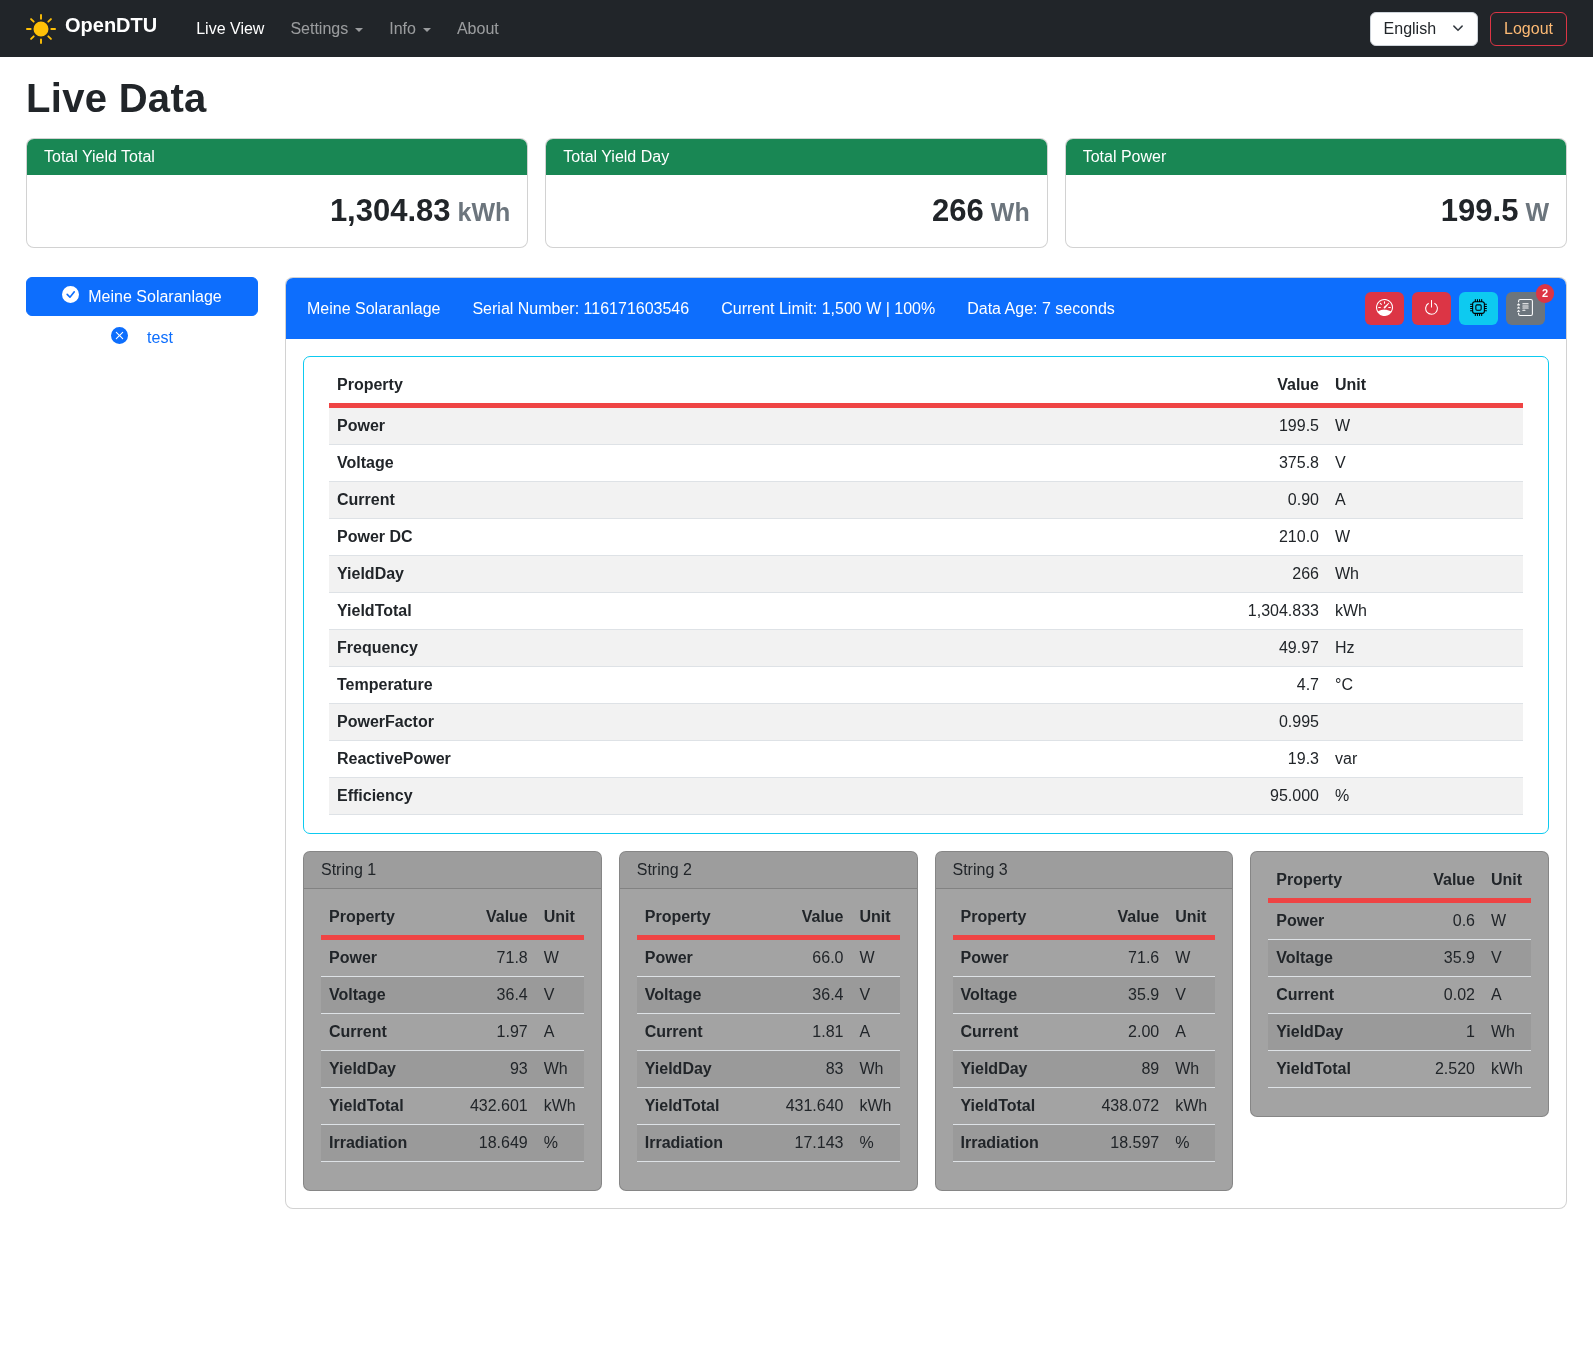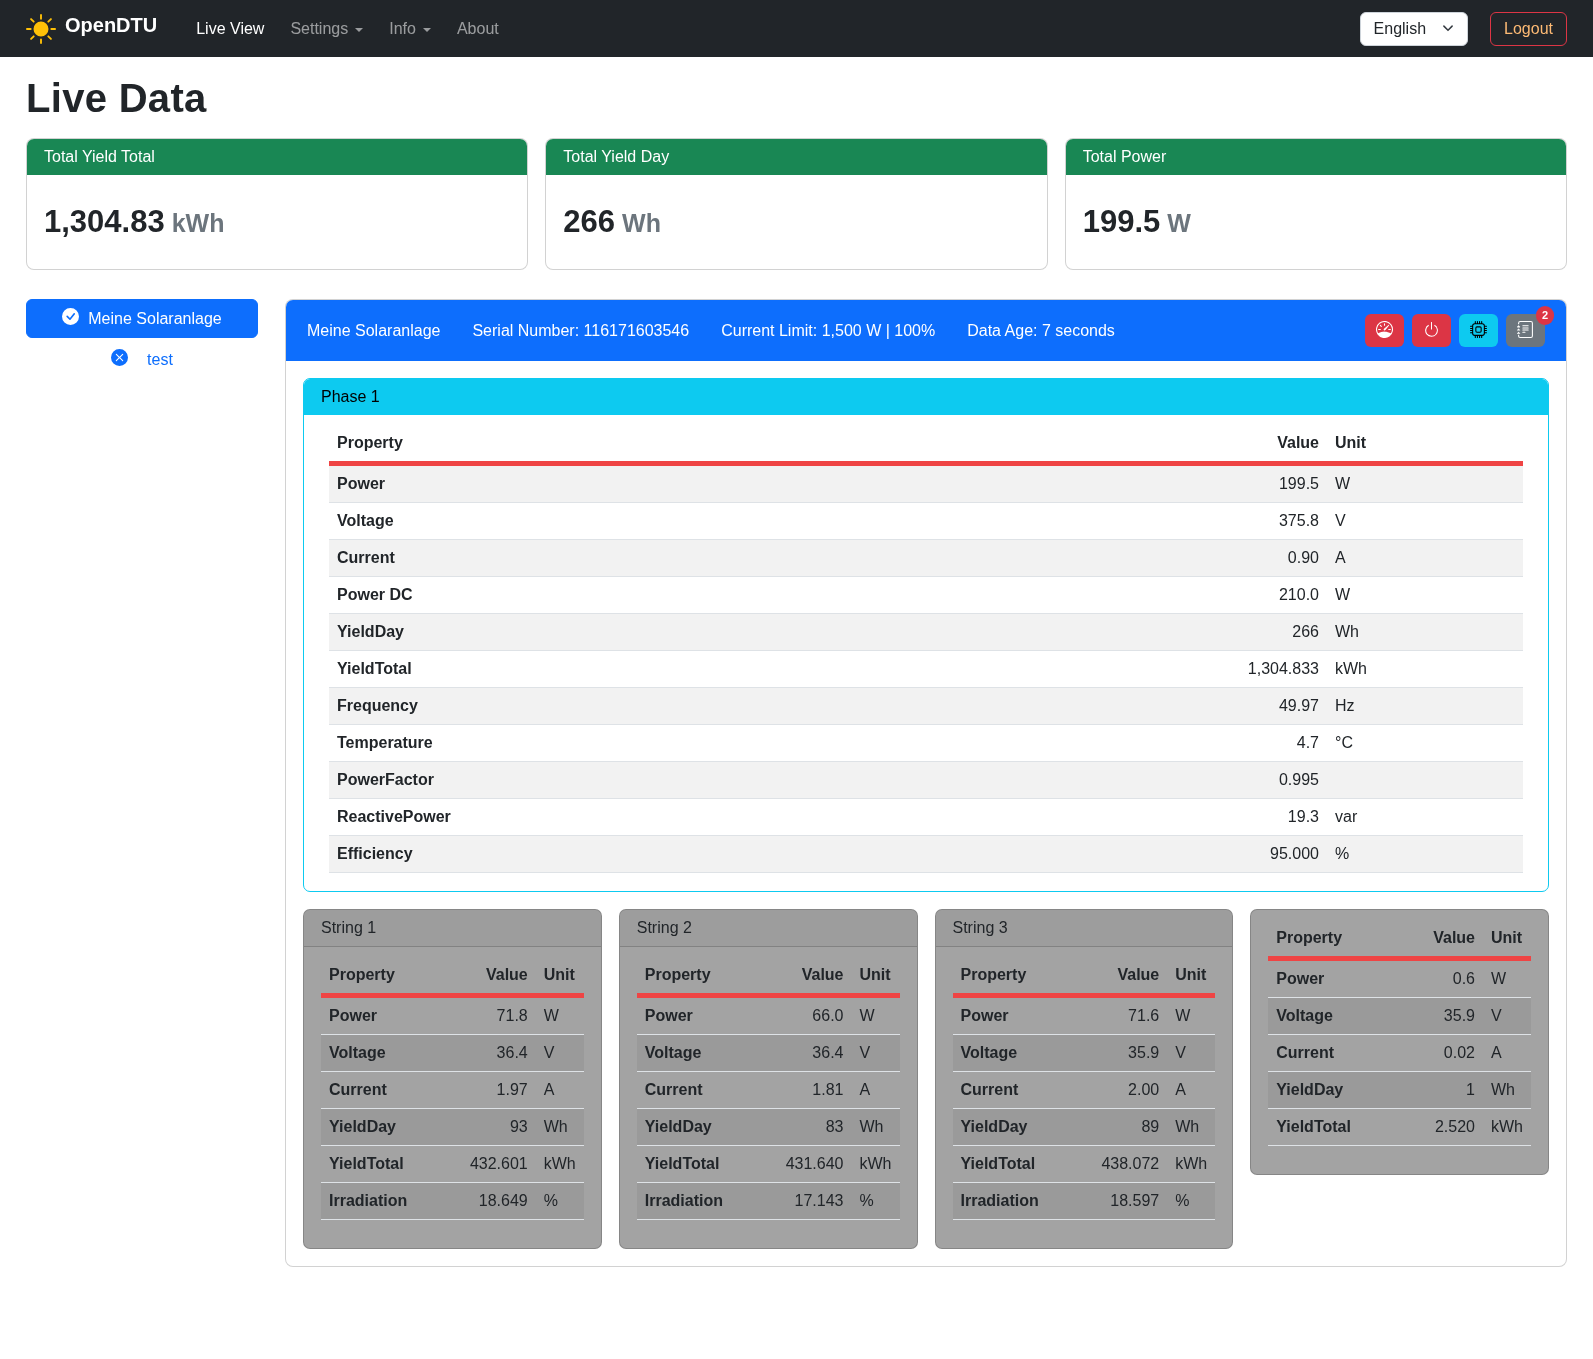--- a/index.html
+++ b/index.html
@@ -33,37 +33,37 @@
   .nav-link.active { color: #fff; }
   .caret {
     display: inline-block; margin-top: 3px;
     border-top: 4px solid; border-right: 4px solid transparent; border-left: 4px solid transparent;
   }
   .nav-spacer { flex: 1; }
   .lang-select {
     background: #fff; color: #212529;
     border: 1px solid #ced4da; border-radius: 6px;
     padding: 7px 13px; display: flex; align-items: center; gap: 16px;
-    cursor: pointer; margin-right: 22px;
+    cursor: pointer; margin-right: 12px;
   }
   .logout-btn {
     background: transparent; color: #fdba74;
     border: 1px solid #dc3545; border-radius: 6px;
     padding: 7px 13px; font-size: 16px; cursor: pointer;
     font-family: inherit;
   }
 
   
   .container { padding: 0 26px 30px; }
   h1.page-title { font-size: 40px; font-weight: 600; margin: 19px 0 17px; letter-spacing: .3px; }
 
   .summary-row { display: grid; grid-template-columns: repeat(3, 1fr); gap: 17px; margin-bottom: 29px; }
   .scard { border: 1px solid rgba(0,0,0,.175); border-radius: 8px; overflow: hidden; background: #fff; }
   .scard-header { background: #198754; color: #fff; padding: 9px 17px; }
-  .scard-body { padding: 29px 17px; text-align: left; }
+  .scard-body { padding: 18px 17px; text-align: right; }
   .big-value { font-size: 31px; font-weight: 700; color: #212529; }
   .big-unit { font-size: 25px; font-weight: 700; color: #6c757d; margin-left: 7px; }
 
   .content-row { display: grid; grid-template-columns: 232px 1fr; gap: 27px; align-items: start; }
 
   
   .inverter-btn {
     width: 100%; display: flex; align-items: center; justify-content: center; gap: 9px;
     background: #0d6efd; border: 1px solid #0d6efd; color: #fff;
     border-radius: 6px; padding: 8px 10px; font-size: 16px; cursor: pointer;
@@ -250,21 +250,20 @@
                   <path d="M1 5v-.5a.5.5 0 0 1 1 0V5h.5a.5.5 0 0 1 0 1h-2a.5.5 0 0 1 0-1H1zm0 3v-.5a.5.5 0 0 1 1 0V8h.5a.5.5 0 0 1 0 1h-2a.5.5 0 0 1 0-1H1zm0 3v-.5a.5.5 0 0 1 1 0v.5h.5a.5.5 0 0 1 0 1h-2a.5.5 0 0 1 0-1H1z"></path>
                 </svg>
             </span>
             <span class="count-badge">2</span>
           </button>
         </div>
       </header>
 
       <div class="panel-body">
         <div class="phase-card">
-          <div class="phase-header">Phase 1</div>
           <div class="phase-body">
             <table class="data-table stripe-odd phase-table">
               <thead>
                 <tr>
                   <th class="col-prop">Property</th>
                   <th class="col-val">Value</th>
                   <th class="col-unit">Unit</th>
                 </tr>
               </thead>
               <tbody>

